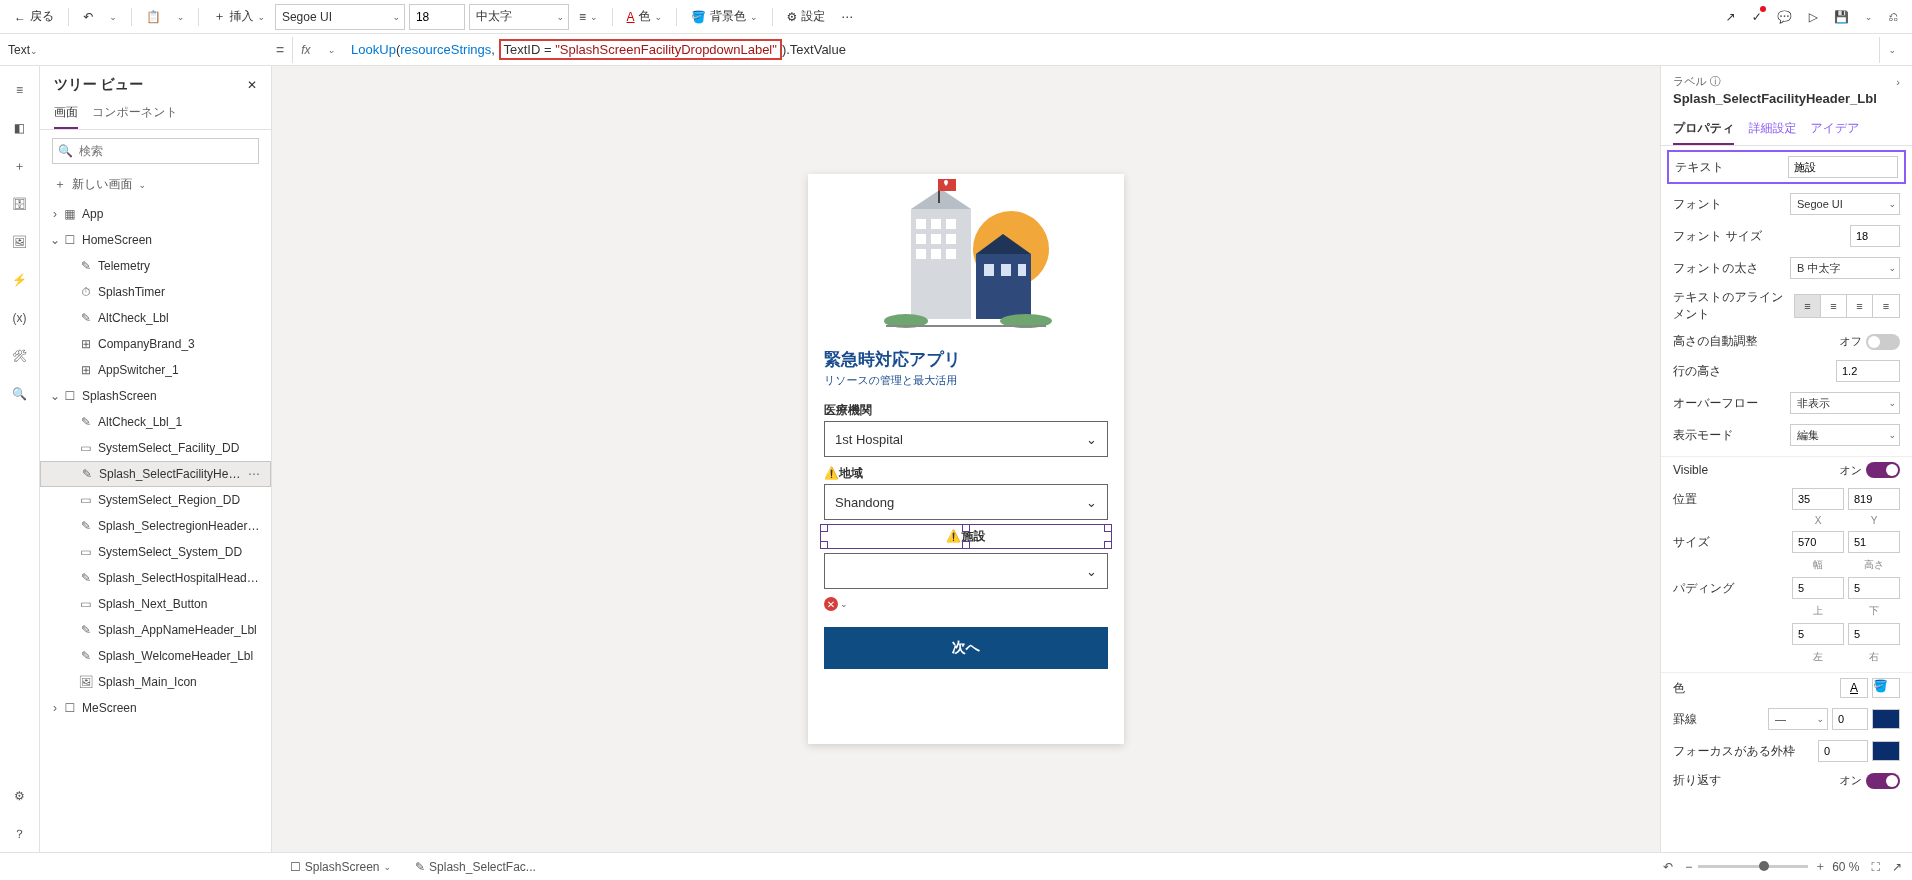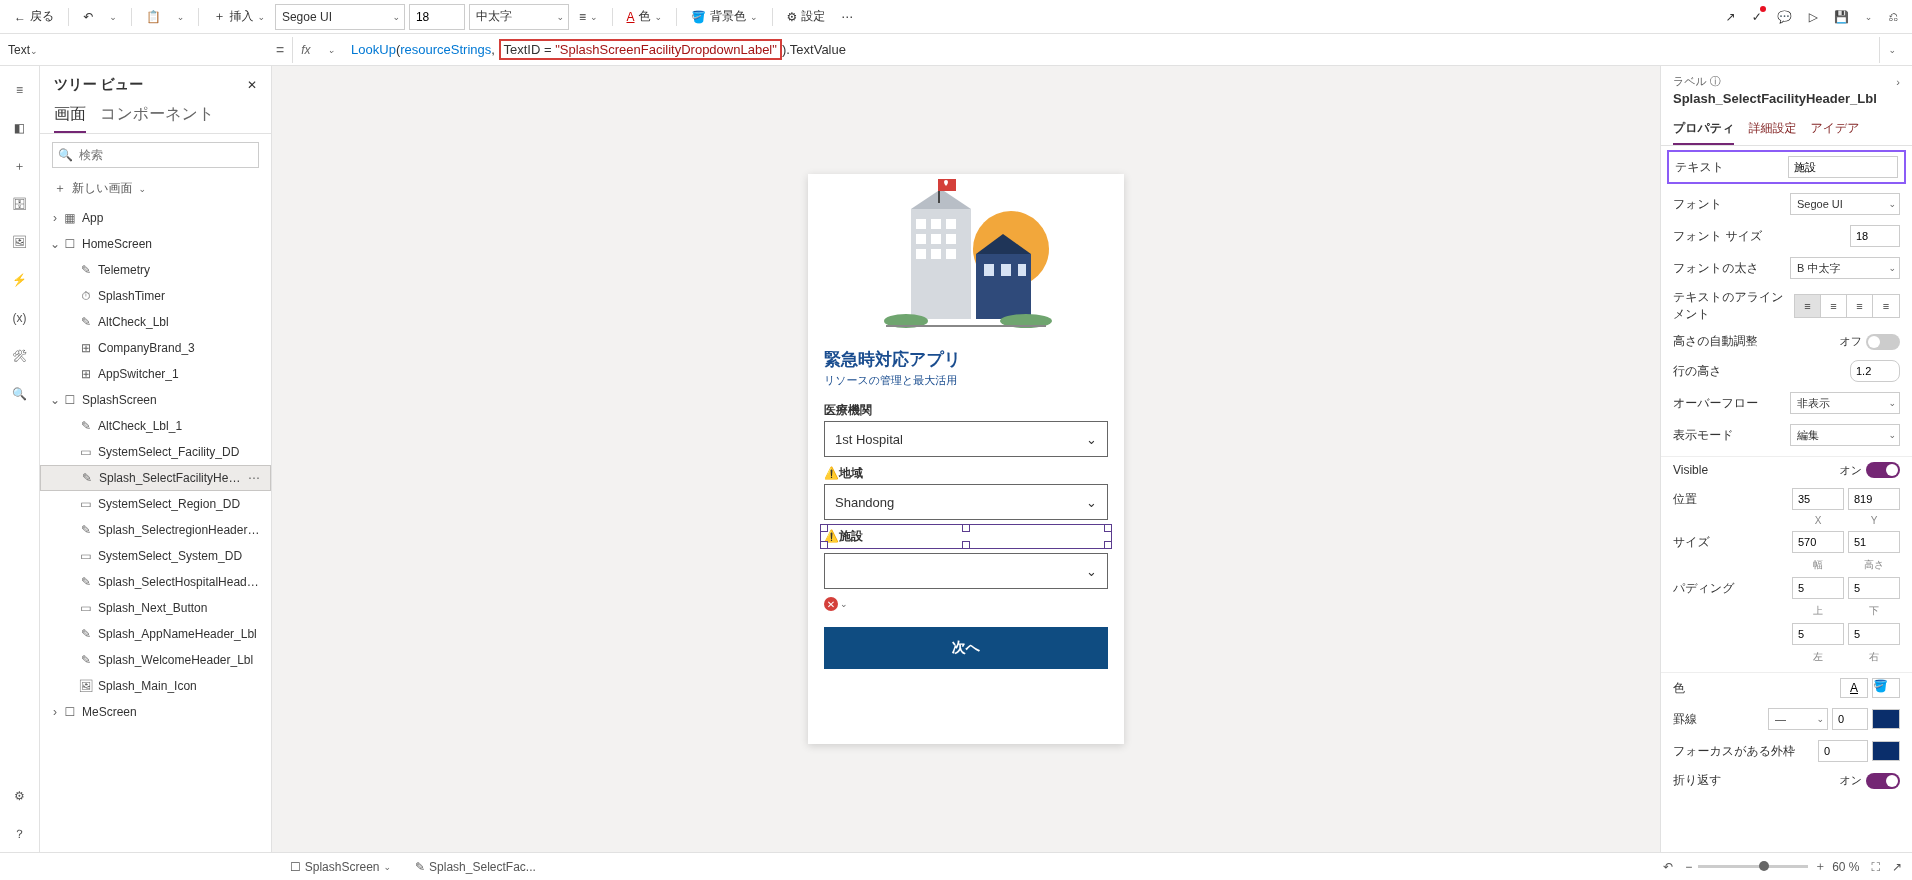--- a/index.html
+++ b/index.html
@@ -23,21 +23,21 @@
 .fxbar .formula .boxed { border: 2px solid #d43f3a; padding: 1px 3px; }
 .fxbar .expand { border-left: 1px solid #ddd; padding: 0 8px; height: 26px; display: flex; align-items: center; }
 .main { display: flex; height: calc(100% - 66px - 28px); }
 .rail { width: 40px; border-right: 1px solid #e1e1e1; display: flex; flex-direction: column; align-items: center; padding-top: 6px; gap: 2px; }
 .rail .ritem { width: 36px; height: 36px; display: flex; align-items: center; justify-content: center; cursor: pointer; color: #555; }
 .rail .rspacer { flex: 1; }
 .leftpanel { width: 232px; border-right: 1px solid #e1e1e1; display: flex; flex-direction: column; background: #fff; }
 .leftpanel .hdr { padding: 10px 14px 4px; display: flex; align-items: center; justify-content: space-between; }
 .leftpanel .hdr h3 { font-size: 14px; font-weight: 600; }
 .leftpanel .tabs { display: flex; gap: 14px; padding: 0 14px; border-bottom: 1px solid #e1e1e1; }
-.leftpanel .tabs .tab { padding: 6px 0; font-size: 16px; cursor: pointer; border-bottom: 2px solid transparent; color: #666; }
+.leftpanel .tabs .tab { padding: 6px 0; font-size: 12px; cursor: pointer; border-bottom: 2px solid transparent; color: #666; }
 .leftpanel .tabs .tab.active { border-bottom-color: #742774; color: #333; }
 .leftpanel .search { margin: 8px 12px; position: relative; }
 .leftpanel .search input { width: 100%; height: 26px; border: 1px solid #ccc; padding: 0 6px 0 26px; font-size: 12px; }
 .leftpanel .search .icn { position: absolute; left: 6px; top: 50%; transform: translateY(-50%); color: #666; }
 .leftpanel .newscreen { padding: 4px 14px 8px; display: flex; align-items: center; gap: 6px; font-size: 12px; color: #555; cursor: pointer; }
 .tree { flex: 1; overflow-y: auto; font-size: 12px; }
 .tree .node { display: flex; align-items: center; height: 26px; padding-right: 6px; cursor: pointer; }
 .tree .node.selected { background: #edebe9; border: 1px solid #c8c6c4; }
 .tree .node .ex { width: 14px; text-align: center; color: #666; }
 .tree .node .ic { width: 16px; display: flex; align-items: center; justify-content: center; color: #666; margin-right: 4px; }
@@ -48,29 +48,29 @@
 .canvas { flex: 1; background: #f3f2f1; position: relative; overflow: hidden; display: flex; align-items: center; justify-content: center; }
 .phone { width: 316px; height: 570px; background: #fff; box-shadow: 0 2px 8px rgba(0,0,0,.15); display: flex; flex-direction: column; }
 .phone .hero { height: 170px; background: #fff; display: flex; align-items: center; justify-content: center; overflow: hidden; }
 .phone .titles { padding: 4px 16px 8px; }
 .phone .titles h2 { color: #1a4d8f; font-size: 17px; font-weight: 700; }
 .phone .titles p { color: #1a4d8f; font-size: 11px; margin-top: 2px; }
 .phone .field { padding: 6px 16px 2px; position: relative; }
 .phone .field label { font-size: 12px; font-weight: 700; display: block; margin-bottom: 2px; }
 .phone .field .warn { display: inline-block; }
 .phone .dd { height: 36px; border: 1px solid #666; display: flex; align-items: center; justify-content: space-between; padding: 0 10px; font-size: 13px; background: #fff; }
-.phone .selbox { position: relative; }
+.phone .selbox { position: relative; text-align: center; }
 .phone .selbox .handle { width: 8px; height: 8px; border: 1px solid #5b3c8f; background: #fff; position: absolute; }
 .phone .selbox .selborder { position: absolute; inset: -4px; border: 1px solid #5b3c8f; pointer-events: none; }
 .phone .nextbtn { margin: 16px 16px; height: 42px; background: #0f4c81; color: #fff; display: flex; align-items: center; justify-content: center; font-size: 14px; font-weight: 600; }
 .rightpanel { width: 252px; border-left: 1px solid #e1e1e1; display: flex; flex-direction: column; background: #fff; overflow-y: auto; }
 .rightpanel .typehdr { display: flex; align-items: center; justify-content: space-between; font-size: 11px; color: #666; padding: 8px 12px 2px; }
 .rightpanel .ctlname { font-size: 13px; padding: 0 12px 8px; font-weight: 600; }
 .rightpanel .rtabs { display: flex; gap: 14px; padding: 0 12px; border-bottom: 1px solid #e1e1e1; }
-.rightpanel .rtabs .rtab { padding: 6px 0; font-size: 12px; cursor: pointer; border-bottom: 2px solid transparent; color: #7f1d1d; }
+.rightpanel .rtabs .rtab { padding: 6px 0; font-size: 12px; cursor: pointer; border-bottom: 2px solid transparent; color: #8b5cf6; }
 .rightpanel .rtabs .rtab.active { border-bottom-color: #742774; color: #333; font-weight: 600; }
 .rightpanel .row { display: flex; align-items: center; justify-content: space-between; padding: 5px 12px; font-size: 12px; }
 .rightpanel .row .lab { color: #333; }
 .rightpanel .row .ctl { display: flex; gap: 4px; align-items: center; }
 .rightpanel .row .ctl input[type=text] { height: 22px; border: 1px solid #ccc; padding: 0 5px; font-size: 11px; }
 .rightpanel .row .ctl .dd2 { height: 22px; border: 1px solid #ccc; padding: 0 18px 0 6px; font-size: 11px; display: flex; align-items: center; position: relative; min-width: 60px; }
 .rightpanel .row .ctl .dd2 .caret { position: absolute; right: 3px; font-size: 9px; }
 .rightpanel .redrow { border: 2px solid #8b5cf6; margin: 4px 6px; padding: 4px 6px; }
 .rightpanel .segbtn { display: flex; border: 1px solid #ccc; }
 .rightpanel .segbtn span { width: 26px; height: 22px; display: flex; align-items: center; justify-content: center; border-right: 1px solid #ccc; font-size: 11px; }
@@ -424,21 +424,21 @@
     <div class="row">
         <span class="lab">高さの自動調整</span>
         <div class="ctl">
           <span style="font-size:11px">オフ</span>
           <div class="toggle off"></div>
         </div>
       </div>
     <div class="row">
         <span class="lab">行の高さ</span>
         <div class="ctl">
-          <input type="text" style="width: 50px; border-radius: 8px;" value="1.2">
+          <input type="text" style="width: 64px;" value="1.2">
         </div>
       </div>
     <div class="row">
         <span class="lab">オーバーフロー</span>
         <div class="ctl">
           <div class="dd2" style="width:110px">
             <span>非表示</span>
             <span class="caret">⌄</span>
           </div>
         </div>

